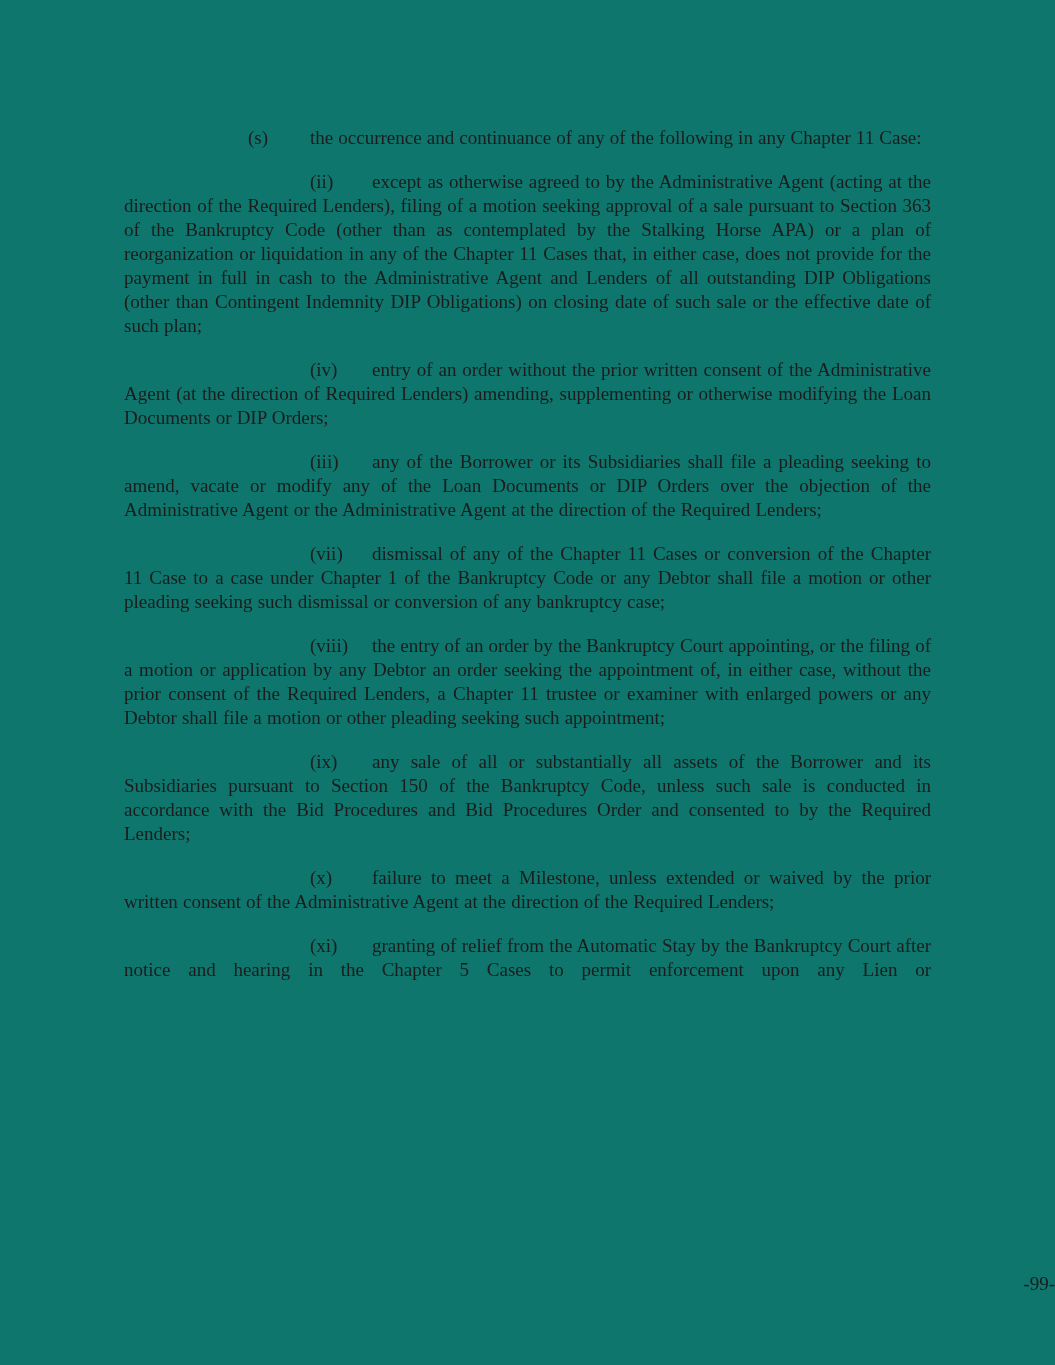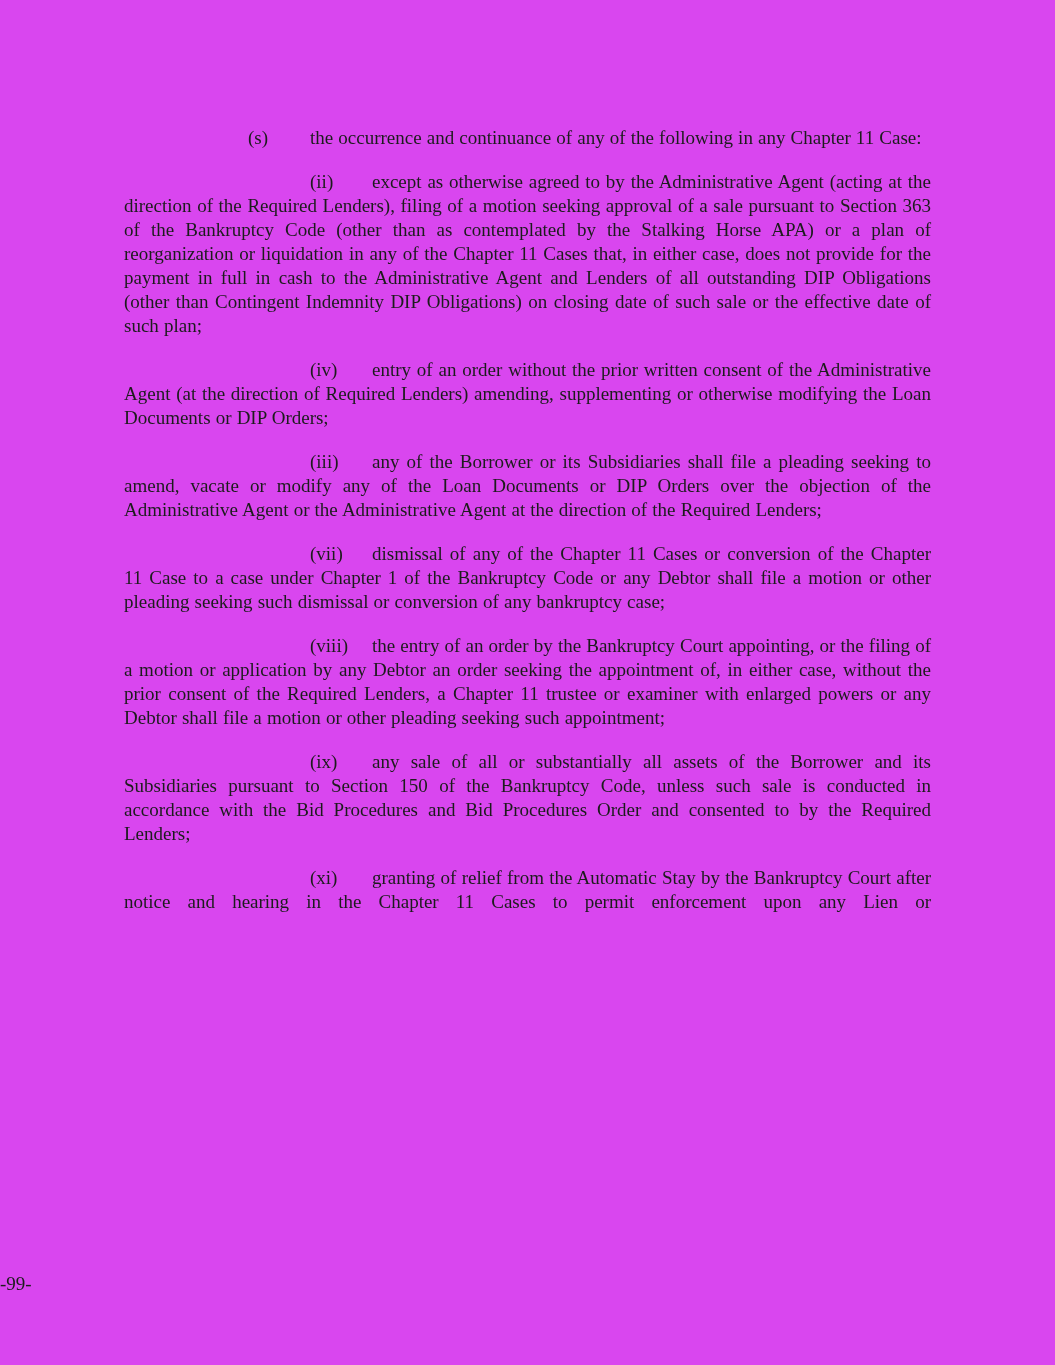--- a/index.html
+++ b/index.html
@@ -4,21 +4,21 @@
 <style>
   html, body {
     margin: 0;
     padding: 0;
     background: #ffffff;
   }
   .page {
     position: relative;
     width: 1055px;
     height: 1365px;
-    background: #d946ef;
+    background: #0f766e;
     font-family: "Liberation Serif", "DejaVu Serif", serif;
     color: #1c1c1c;
     overflow: hidden;
   }
   .content {
     position: absolute;
     left: 124px;
     top: 126px;
     width: 807px;
   }
@@ -36,21 +36,21 @@
     width: 62px;
     text-indent: 0;
     vertical-align: baseline;
   }
   .cont { text-align-last: justify; }
   .page-number {
     position: absolute;
     left: 0;
     top: 1272px;
     width: 100%;
-    text-align: left;
+    text-align: right;
     font-size: 19px;
     line-height: 24px;
   }
 </style>
 </head>
 <body>
 
 <div class="page">
   <main class="content">
 
@@ -64,19 +64,20 @@
     <p class="para lvl2"><span class="clabel">(iii)</span><span>any of the Borrower or its Subsidiaries shall file a pleading seeking to amend, vacate or modify any of the Loan Documents or DIP Orders over the objection of the Administrative Agent or the Administrative Agent at the direction of the Required Lenders;</span></p>
 
 
 
     <p class="para lvl2"><span class="clabel">(vii)</span><span>dismissal of any of the Chapter 11 Cases or conversion of the Chapter 11 Case to a case under Chapter 1 of the Bankruptcy Code or any Debtor shall file a motion or other pleading seeking such dismissal or conversion of any bankruptcy case;</span></p>
 
     <p class="para lvl2"><span class="clabel">(viii)</span><span>the entry of an order by the Bankruptcy Court appointing, or the filing of a motion or application by any Debtor an order seeking the appointment of, in either case, without the prior consent of the Required Lenders, a Chapter 11 trustee or examiner with enlarged powers or any Debtor shall file a motion or other pleading seeking such appointment;</span></p>
 
     <p class="para lvl2"><span class="clabel">(ix)</span><span>any sale of all or substantially all assets of the Borrower and its Subsidiaries pursuant to Section 150 of the Bankruptcy Code, unless such sale is conducted in accordance with the Bid Procedures and Bid Procedures Order and consented to by the Required Lenders;</span></p>
 
+    <p class="para lvl2"><span class="clabel">(x)</span><span>failure to meet a Milestone, unless extended or waived by the prior written consent of the Administrative Agent at the direction of the Required Lenders;</span></p>
 
-    <p class="para lvl2 cont"><span class="clabel">(xi)</span><span>granting of relief from the Automatic Stay by the Bankruptcy Court after notice and hearing in the Chapter 11 Cases to permit enforcement upon any Lien or</span></p>
+    <p class="para lvl2 cont"><span class="clabel">(xi)</span><span>granting of relief from the Automatic Stay by the Bankruptcy Court after notice and hearing in the Chapter 5 Cases to permit enforcement upon any Lien or</span></p>
 
   </main>
 
   <div class="page-number">-99-</div>
 </div>
 
 </body></html>

